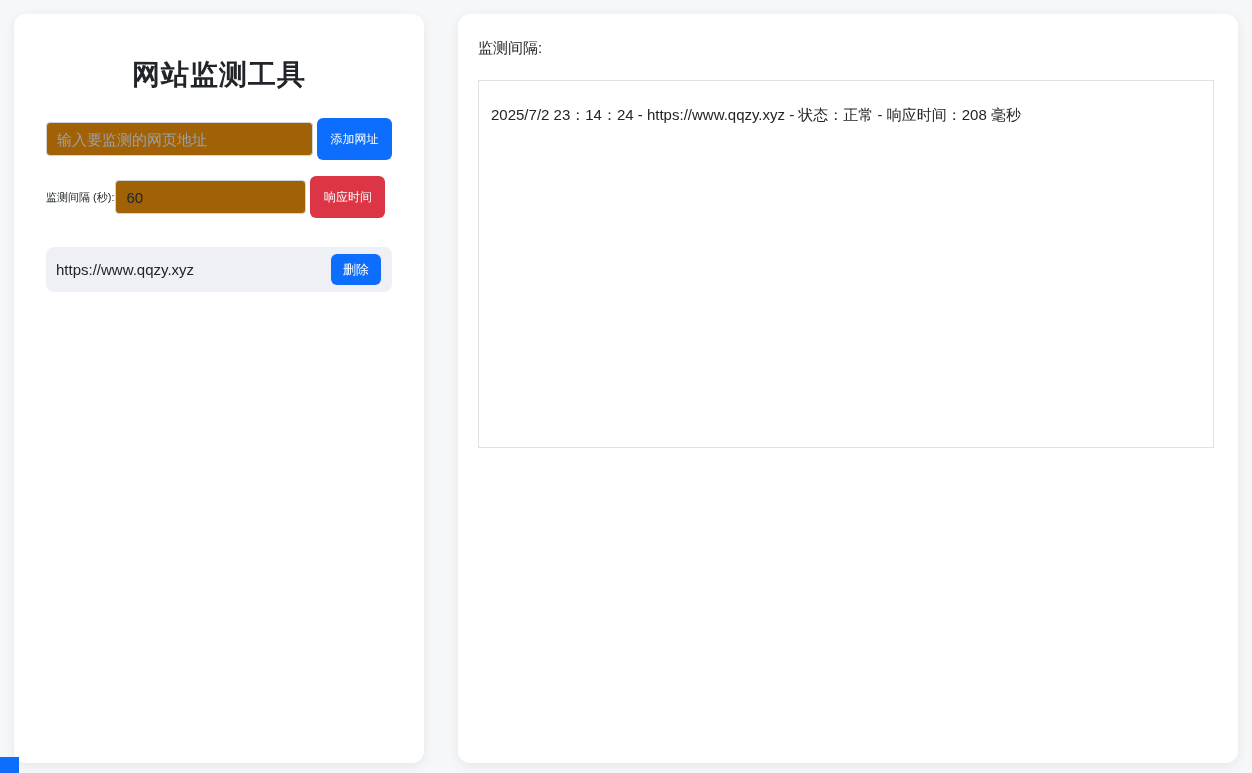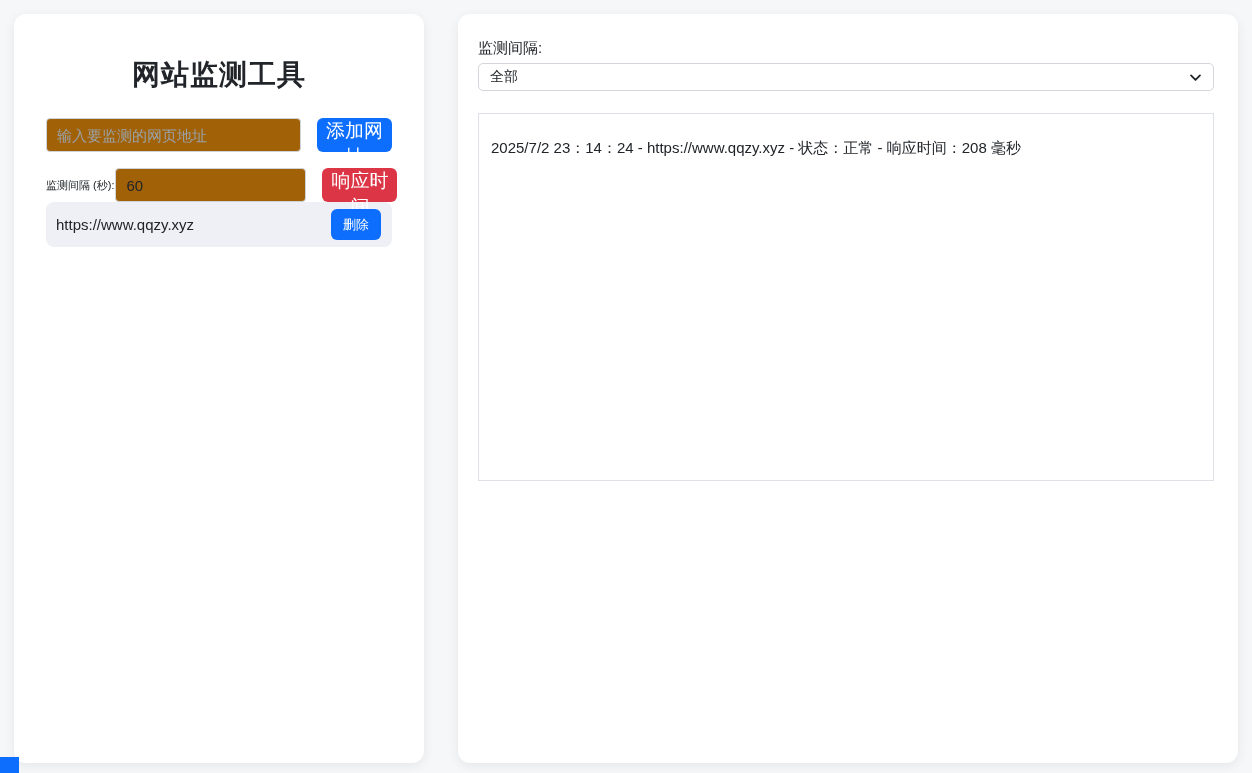--- a/index.html
+++ b/index.html
@@ -52,38 +52,38 @@
   .url-input { flex: 1; min-width: 0; }
   .interval-label {
     font-size: 11px;
     white-space: nowrap;
     margin-right: 1px;
   }
   .interval-input { width: 191px; }
   .btn {
     border: none;
     color: #ffffff;
-    font-size: 19px;
+    font-size: 12px;
     font-family: inherit;
     border-radius: 6px;
     width: 75px;
-    height: 34px;
-    margin-left: 16px;
+    height: 42px;
+    margin-left: 4px;
     cursor: pointer;
     flex: 0 0 auto;
   }
   .btn.primary { background: var(--primary, #0d6efd); }
   .btn.danger  { background: var(--danger, #dc3545); }
   .btn.small {
     width: 50px;
     height: 31px;
     font-size: 13px;
     margin-left: 0;
   }
-  .site-list { }
+  .site-list { margin-top: 29px; }
   .site-item {
     height: 45px;
     background: var(--list-item-bg, #eef0f5);
     border-radius: 8px;
     display: flex;
     align-items: center;
     justify-content: space-between;
     padding: 0 11px 0 10px;
   }
   .site-url { font-size: 15px; }
@@ -156,27 +156,19 @@
     <div class="site-item">
       <span class="site-url">https://www.qqzy.xyz</span>
       <button class="btn primary small">删除</button>
     </div>
   </div>
 </div>
 
 <div class="card right">
   <label class="filter-label">监测间隔:</label>
 
-  <div class="select">
-    <span>全部</span>
-    <span class="chev">
-      <svg width="13" height="13" viewBox="0 0 16 16">
-        <path d="M2.5 5.5 L8 11 L13.5 5.5" fill="none" stroke="#212529" stroke-width="2.2" stroke-linecap="round" stroke-linejoin="round"></path>
-      </svg>
-    </span>
-  </div>
 
   <div class="log-box">
     <div class="log-line">2025/7/2 23：14：24 - https://www.qqzy.xyz - 状态：正常 - 响应时间：208 毫秒</div>
   </div>
 </div>
 
 <div class="corner-marker"></div>
 
 </body></html>

